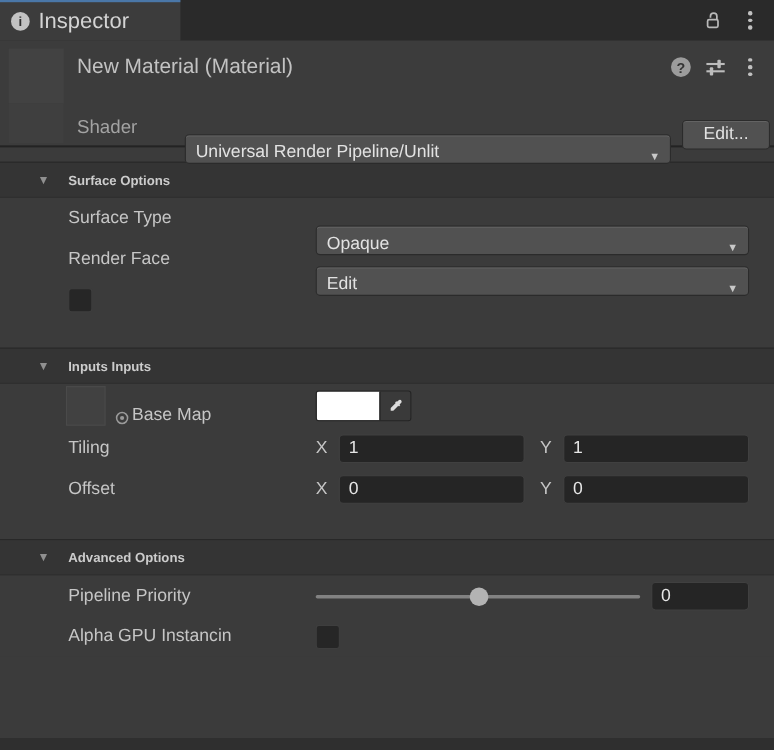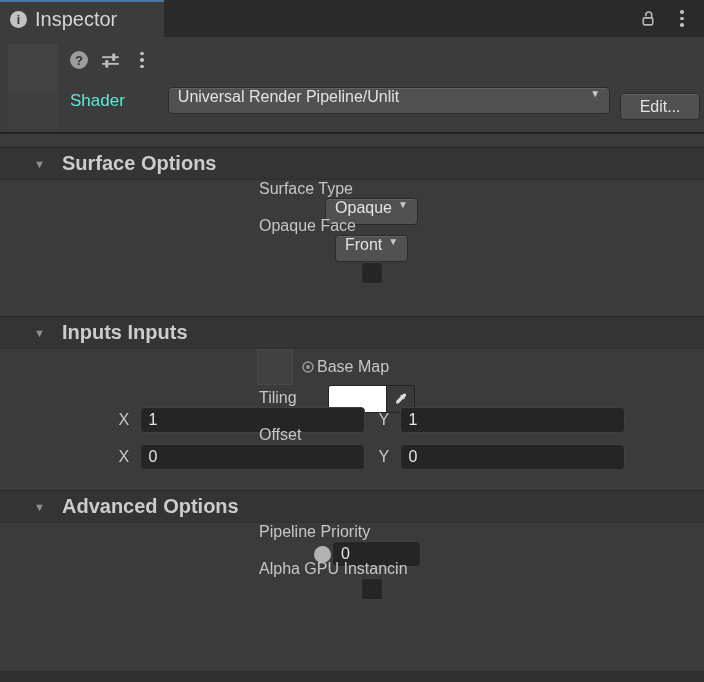--- a/index.html
+++ b/index.html
@@ -33,25 +33,25 @@
   .thumb-b { position:absolute; left:8px; top:57px; width:50px; height:36px; background:#3f3f3f; }
   .title-row { display:flex; align-items:center; padding:13px 12px 0 70px; }
   .title { font-size:19px; color:#c2c2c2; flex:1; }
   .title-icons { display:flex; align-items:center; gap:12px; }
   .help-badge {
     width:18px; height:18px; border-radius:50%; background:#9c9c9c;
     color:#333; font-weight:bold; font-size:13px;
     display:flex; align-items:center; justify-content:center;
   }
   .shader-row { display:flex; align-items:center; margin-top:11px; padding:0 4px 0 70px; }
-  .shader-label { font-size:17px; color:#5eead4; width:98px; }
+  .shader-label { font-size:17px; color:#a3a3a3; width:98px; }
   .dd {
     height:27px; background:#515151; border:1px solid #2b2b2b; border-radius:4px;
     box-shadow:inset 0 1px 0 #636363;
-    display:flex; align-items:flex-start; padding:0 9px; font-size:16px; color:#e2e2e2;
+    display:flex; align-items:flex-end; padding:0 9px; font-size:16px; color:#e2e2e2;margin-top:39px;
   }
   .dd .dd-text { flex:1; white-space:nowrap; overflow:hidden; }
   .dd .arrow { font-size:10px; color:#c8c8c8; margin-left:6px; }
   .shader-dd { width:443px; }
   .edit-btn {
     margin-left:10px; width:80px; height:27px; background:#515151;
     border:1px solid #2b2b2b; border-radius:4px; box-shadow:inset 0 1px 0 #636363;
     color:#e2e2e2; font-size:16px; display:flex; align-items:center; justify-content:center;
     font-family:"Liberation Sans", sans-serif;
     margin-top:12px;
@@ -60,35 +60,35 @@
 
   
   .body { background:#3b3b3b; }
   .strip {
     height:33px; background:#343434; border-top:1px solid #282828; border-bottom:1px solid #2f2f2f;
     display:flex; align-items:center; padding-left:34px; margin-top:13px;
   }
   .strip.gap25 { margin-top:25px; }
   .strip.gap27 { margin-top:27px; }
   .fold { font-size:11px; color:#909090; width:28px; }
-  .strip-title { font-size:20px; font-weight:bold; color:#cccccc; }
-
-  .row { display:flex; align-items:center; height:37px; padding:0 23px 0 62px;flex-direction:column; }
+  .strip-title { font-size:12px; font-weight:bold; color:#cccccc; }
+
+  .row { display:flex; align-items:center; height:37px; padding:0 23px 0 62px; }
   .row-label { width:225px; flex:none; font-size:16px; color:#c6c6c6;
                white-space:nowrap; overflow:hidden; }
   .row-control { flex:1; display:flex; align-items:center; min-width:0; }
   .dd-full { flex:1; }
 
   .checkbox {
     width:22px; height:22px; background:#262626; border:1px solid #3e3e3e; border-radius:3px;
   }
 
   
   .row.basemap { height:40px; }
-  .bm-label { display:flex; align-items:center; width:225px; flex:none; }
+  .bm-label { display:flex; align-items:flex-end; width:225px; flex:none; }
   .tex-slot { width:36px; height:36px; background:#414141; border:1px solid #4a4a4a; margin-left:-2px; }
   .picker-ico { margin-left:8px; display:flex; align-items:center; }
   .bm-text { font-size:16px; color:#c6c6c6; margin-left:2px; }
   .color-ctl {
     display:flex; height:28px; border:1px solid #242424; border-radius:3px; overflow:hidden;
   }
   .swatch { width:57px; height:100%; background:#ffffff; }
   .dropper { width:28px; height:100%; background:#3a3a3a; display:flex; align-items:center; justify-content:center; border-left:1px solid #242424; }
 
   
@@ -133,20 +133,21 @@
           <i></i>
           <i></i>
       </span>
     </div>
   </div>
 
   <div class="header">
     <div class="thumb"></div>
     <div class="thumb-b"></div>
     <div class="title-row">
+      <span class="title">New Material (Material)</span>
       <span class="title-icons">
         <span class="help-badge icon-btn">?</span>
         <span class="icon-btn">
           <svg width="19" height="19" viewBox="0 0 16 16">
             <rect x="1" y="4.4" width="14" height="1.6" fill="#bcbcbc"></rect>
             <rect x="9.4" y="2" width="2.6" height="6.4" rx="0.8" fill="#bcbcbc"></rect>
             <rect x="1" y="10" width="14" height="1.6" fill="#bcbcbc"></rect>
             <rect x="3.6" y="7.6" width="2.6" height="6.4" rx="0.8" fill="#bcbcbc"></rect>
           </svg>
         </span>
@@ -180,24 +181,24 @@
       <span class="row-label">Surface Type</span>
       <div class="row-control">
         <div class="dd dd-full">
           <span class="dd-text">Opaque</span>
           <span class="arrow">▼</span>
         </div>
       </div>
     </div>
 
     <div class="row">
-      <span class="row-label">Opaque Face</span>
+      <span class="row-label">Render Face</span>
       <div class="row-control">
         <div class="dd dd-full">
-          <span class="dd-text">Front</span>
+          <span class="dd-text">Edit</span>
           <span class="arrow">▼</span>
         </div>
       </div>
     </div>
 
     <div class="row">
       <div class="row-control">
         <div class="checkbox"></div>
       </div>
     </div>

